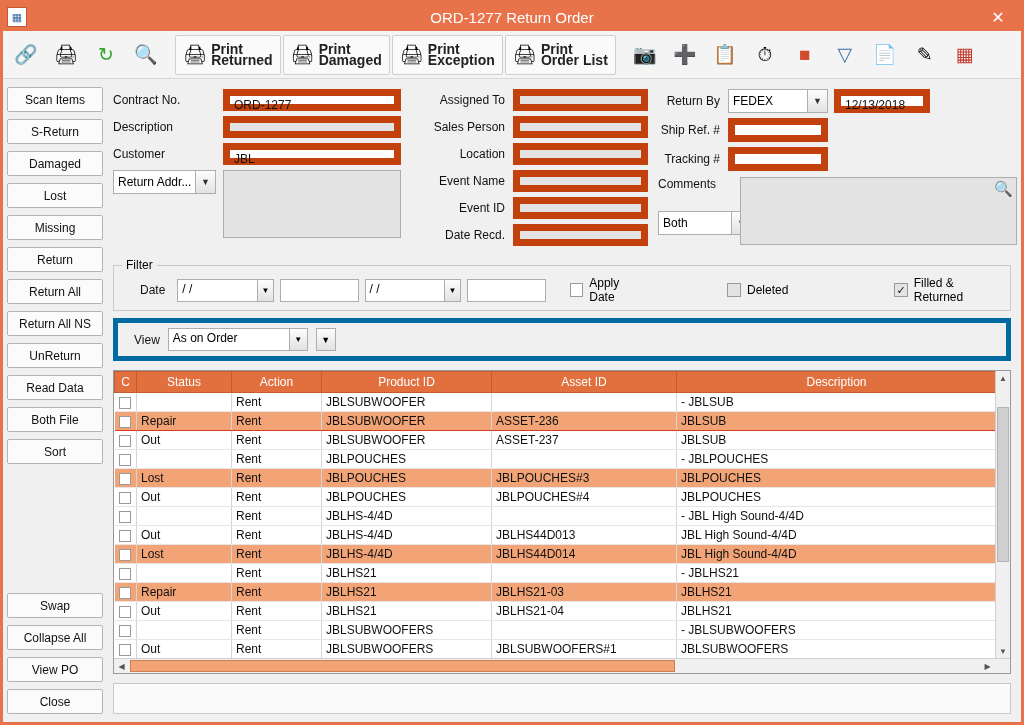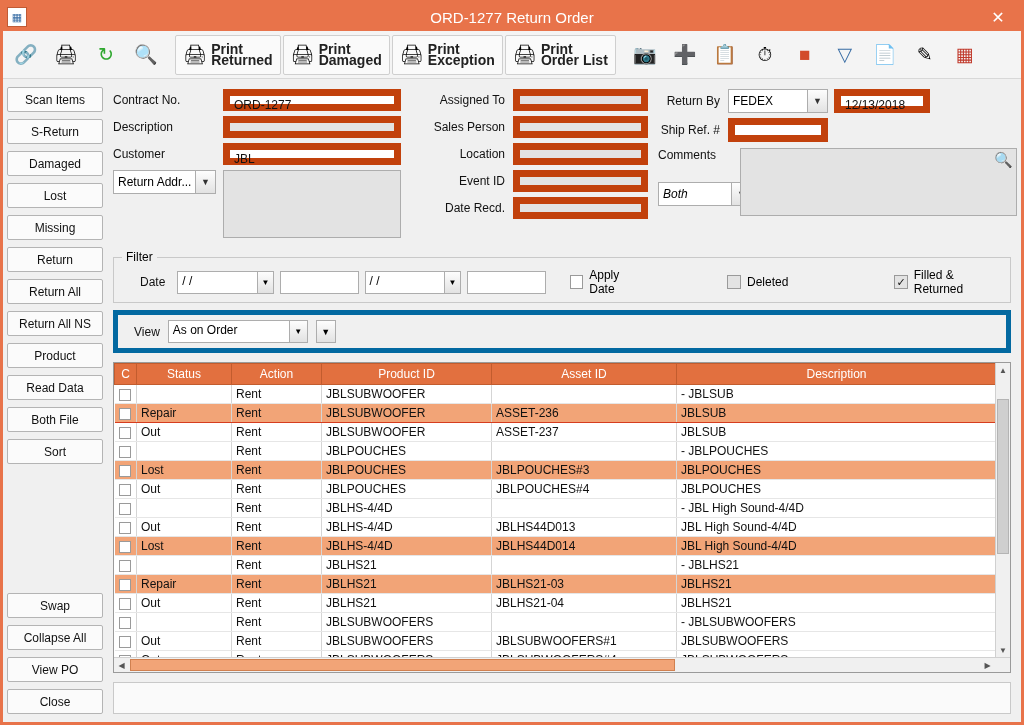--- a/index.html
+++ b/index.html
@@ -397,21 +397,21 @@
       <div class="lbtn">
           <span>Return</span>
         </div>
       <div class="lbtn">
           <span>Return All</span>
         </div>
       <div class="lbtn">
           <span>Return All NS</span>
         </div>
       <div class="lbtn">
-          <span>Product</span>
+          <span>UnReturn</span>
         </div>
       <div class="lbtn">
           <span>Read Data</span>
         </div>
       <div class="lbtn">
           <span>Both File</span>
         </div>
       <div class="lbtn">
           <span>Sort</span>
         </div>
@@ -465,20 +465,24 @@
           </div>
           <div class="frow">
             <div class="flabel" style="width:100px;text-align:right;padding-right:8px;">Sales Person</div>
             <div class="finput" style="width:135px;"></div>
           </div>
           <div class="frow">
             <div class="flabel" style="width:100px;text-align:right;padding-right:8px;">Location</div>
             <div class="finput" style="width:135px;"></div>
           </div>
           <div class="frow">
+            <div class="flabel" style="width:100px;text-align:right;padding-right:8px;">Event Name</div>
+            <div class="finput" style="width:135px;"></div>
+          </div>
+          <div class="frow">
             <div class="flabel" style="width:100px;text-align:right;padding-right:8px;">Event ID</div>
             <div class="finput" style="width:135px;"></div>
           </div>
           <div class="frow">
             <div class="flabel" style="width:100px;text-align:right;padding-right:8px;">Date Recd.</div>
             <div class="finput" style="width:135px;"></div>
           </div>
         </div>
 
         <div style="flex:1 1 auto;">
@@ -487,24 +491,28 @@
             <div class="combo" style="width:100px;">
               <span>FEDEX</span>
               <span class="arrow">▼</span>
             </div>
             <div class="finput white" style="width:96px;margin-left:6px;height:24px;">12/13/2018</div>
           </div>
           <div class="frow">
             <div class="flabel" style="width:70px;text-align:right;padding-right:8px;">Ship Ref. #</div>
             <div class="finput white" style="width:100px;height:24px;"></div>
           </div>
+          <div class="frow">
+            <div class="flabel" style="width:70px;text-align:right;padding-right:8px;">Tracking #</div>
+            <div class="finput white" style="width:100px;height:24px;"></div>
+          </div>
           <div style="display:flex;gap:6px;margin-top:6px;">
             <div style="width:76px;">
               <div class="flabel" style="margin-bottom:20px;">Comments</div>
-              <div class="combo" style="width:94px;font-style:italic;">
+              <div class="combo" style="width:94px;">
                 <span>Both</span>
                 <span class="arrow">▼</span>
               </div>
             </div>
             <div style="position:relative;flex:1 1 auto;">
               <div class="bigbox" style="height:68px;"></div>
               <span class="searchicon">🔍</span>
             </div>
           </div>
         </div>

